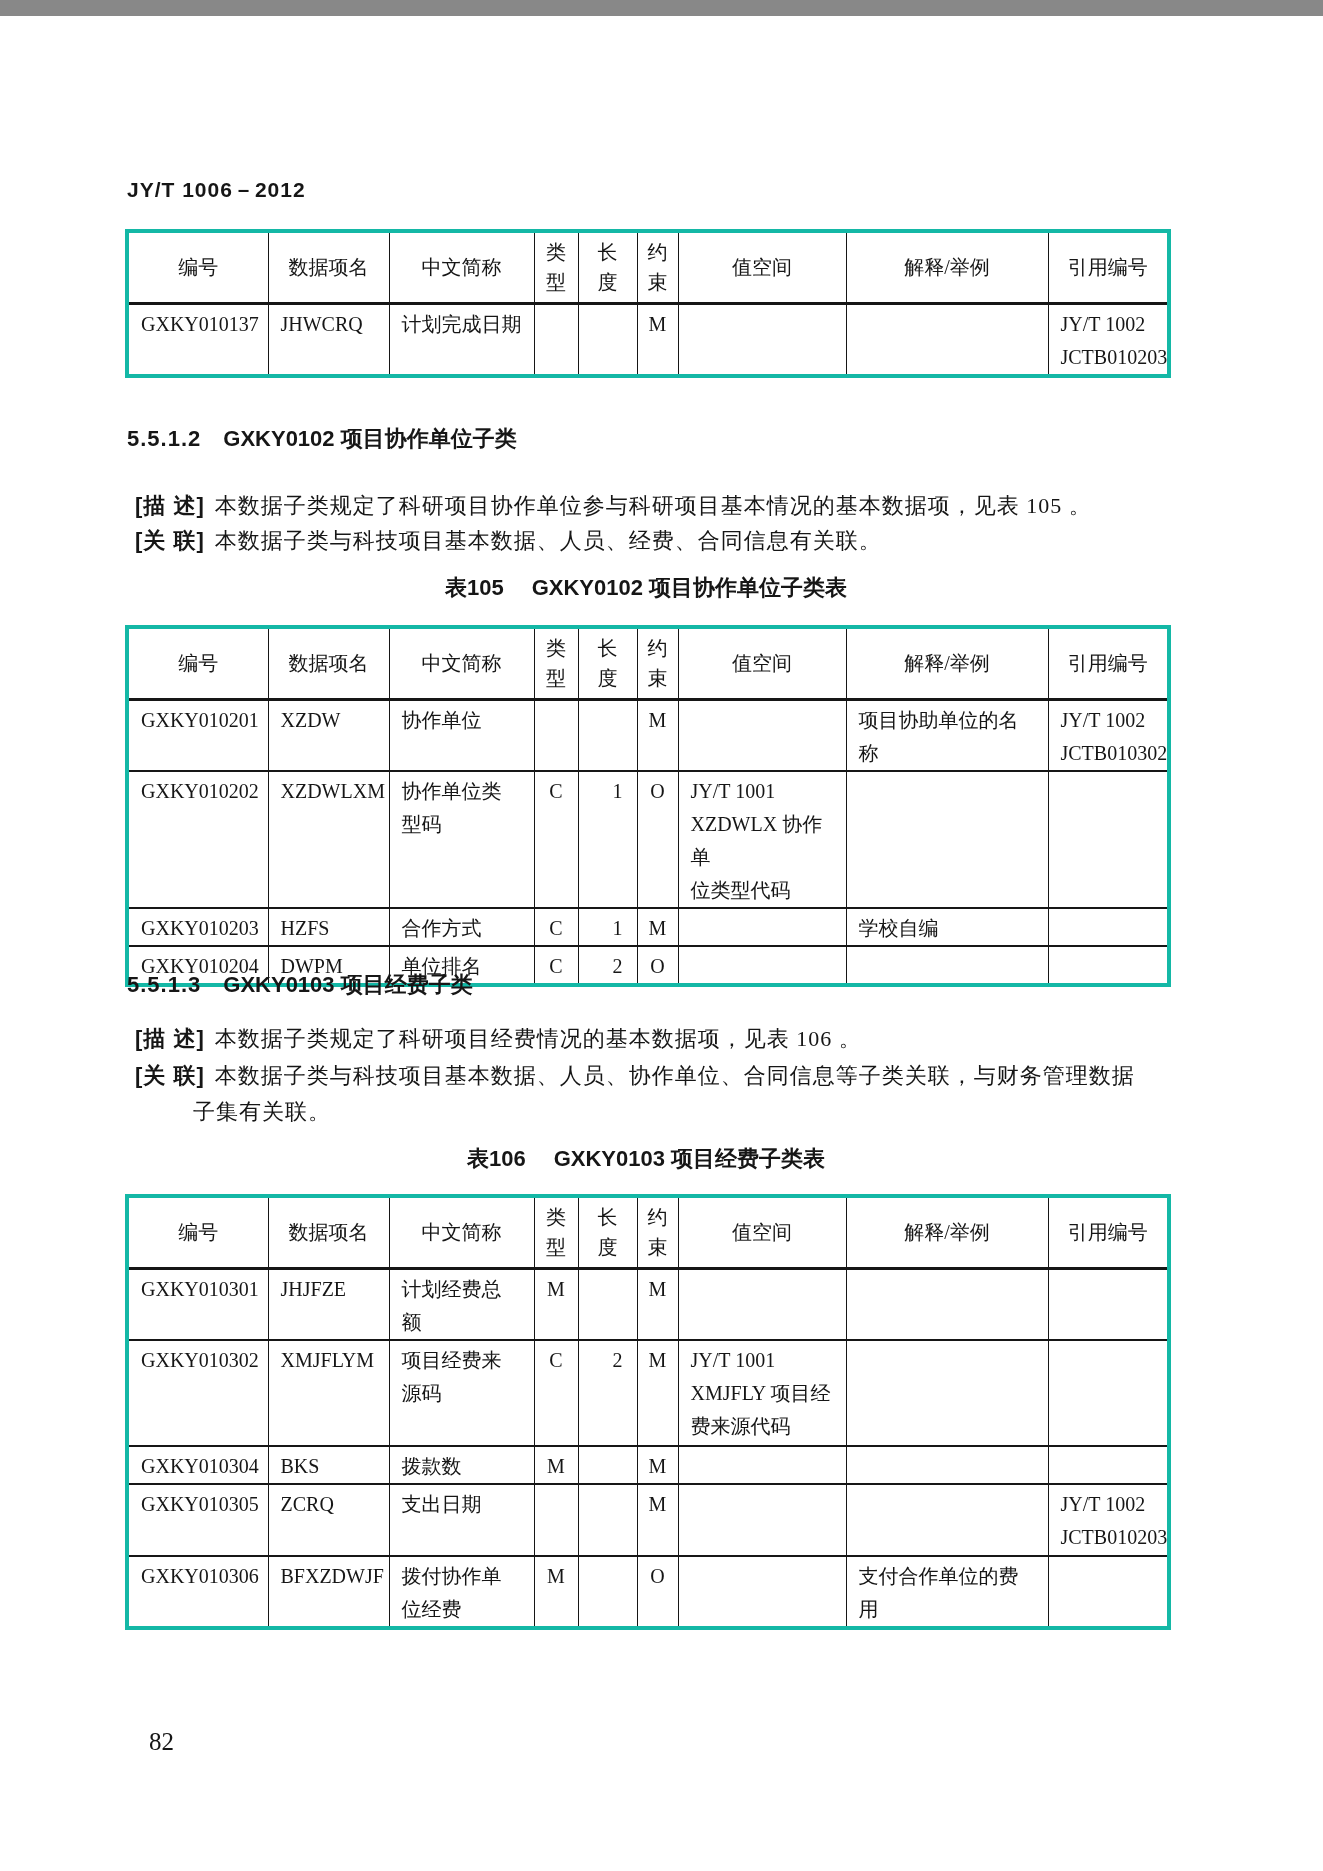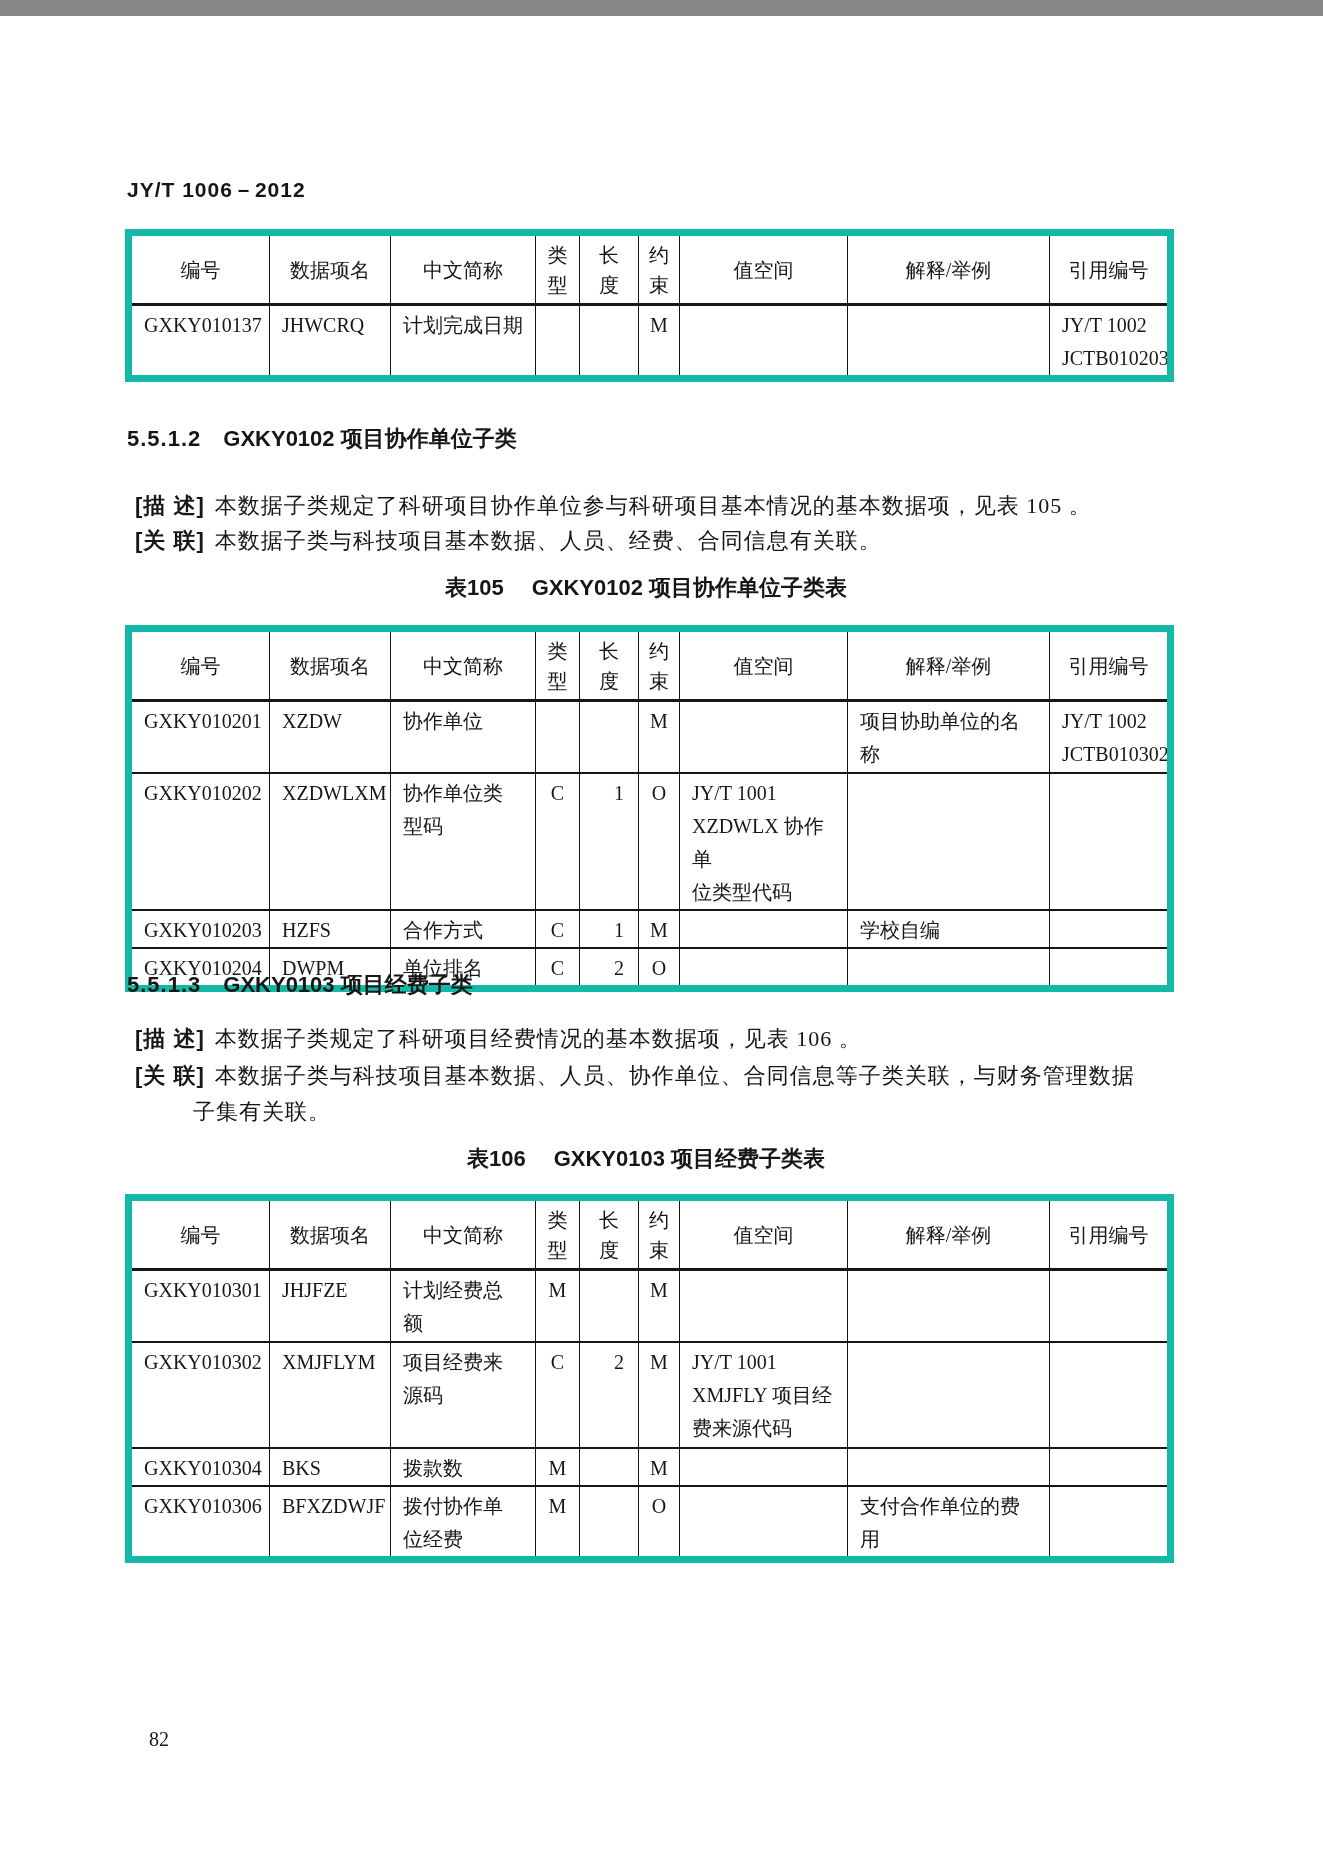--- a/index.html
+++ b/index.html
@@ -17,21 +17,21 @@
     font-family:"Liberation Sans","DejaVu Sans",sans-serif;
     font-weight:600;font-size:21px;letter-spacing:1px;
   }
   .tbl-wrap{position:absolute;left:125px;}
   .tbl-wrap.t-a{top:213px;}
   .tbl-wrap.t-105{top:609px;}
   .tbl-wrap.t-106{top:1178px;}
   table.data{
     border-collapse:collapse;table-layout:fixed;
     width:1042px;
-    border:7px solid #14b8a6;
+    border:4px solid #14b8a6;
   }
   table.data th,table.data td{
     border-left:1px solid #161616;border-right:1px solid #161616;
     border-top:2px solid #161616;border-bottom:2px solid #161616;
     font-size:20px;
     white-space:pre-line;
     overflow:hidden;
   }
   table.data thead th{
     border-bottom:3px solid #161616;
@@ -72,21 +72,21 @@
   .tbl-caption{
     position:absolute;left:125px;width:1042px;text-align:center;
     font-family:"Liberation Sans","DejaVu Sans",sans-serif;
     font-weight:700;font-size:22px;
   }
   .cap-105{top:557px;}
   .cap-106{top:1128px;}
   .cap-num{margin-right:28px;}
   .page-num{
     position:absolute;left:149px;top:1712px;
-    font-size:20px;
+    font-size:25px;
   }
 </style>
 </head>
 <body>
 
 <div class="page">
 
   <div class="std-code">JY/T 1006－2012</div>
 
   <div class="tbl-wrap t-a">
@@ -311,20 +311,32 @@
             <td>BKS</td>
             <td>拨款数</td>
             <td class="ctr">M</td>
             <td class="num"></td>
             <td class="ctr">M</td>
             <td></td>
             <td></td>
             <td></td>
           </tr>
           <tr class="rh2">
+            <td>GXKY010305</td>
+            <td>ZCRQ</td>
+            <td>支出日期</td>
+            <td class="ctr"></td>
+            <td class="num"></td>
+            <td class="ctr">M</td>
+            <td></td>
+            <td></td>
+            <td>JY/T 1002
+JCTB010203</td>
+          </tr>
+          <tr class="rh2">
             <td>GXKY010306</td>
             <td>BFXZDWJF</td>
             <td>拨付协作单
 位经费</td>
             <td class="ctr">M</td>
             <td class="num"></td>
             <td class="ctr">O</td>
             <td></td>
             <td>支付合作单位的费
 用</td>

